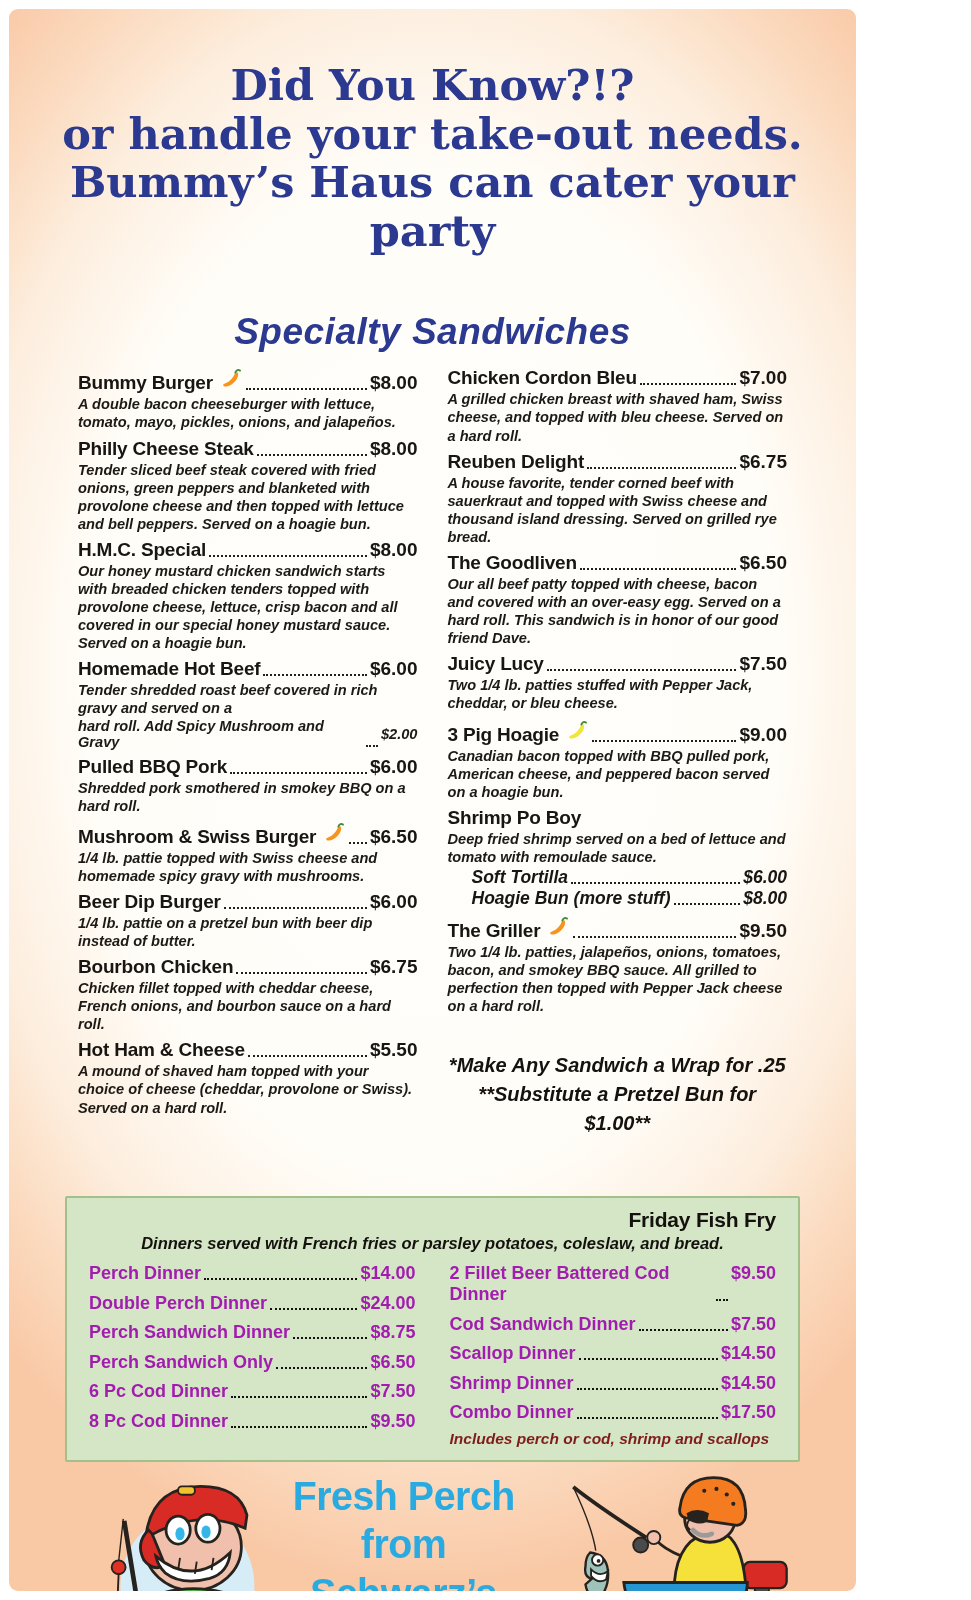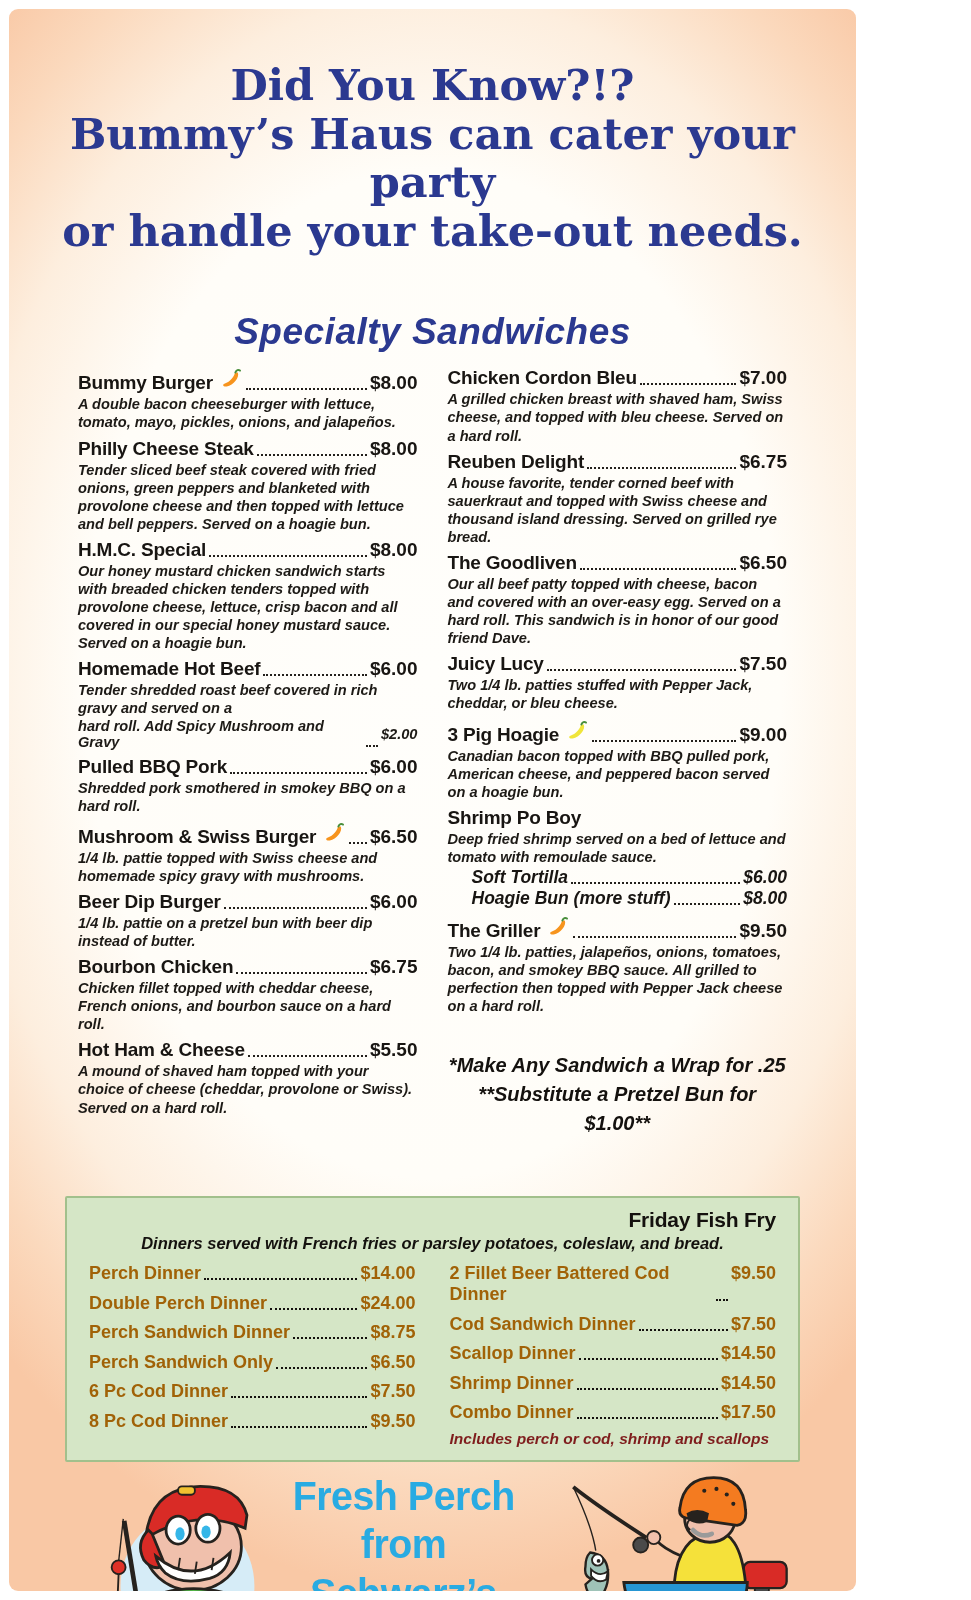--- a/index.html
+++ b/index.html
@@ -38,41 +38,41 @@
   .pepper-icon{display:inline-block;width:24px;height:22px;vertical-align:-4px;margin-left:6px;}
   .pepper-orange{color:#f7941d;}
   .pepper-yellow{color:#f0e53a;}
   .wrap-note{margin-top:36px;text-align:center;font-size:20px;font-weight:bold;font-style:italic;color:#14110e;line-height:1.45;}
   
   .fishfry{margin:58px 56px 0 56px;background:#d5e6c6;border:2px solid #a2c08c;border-radius:2px;padding:10px 22px 12px 22px;}
   .ff-title{text-align:right;font-size:21px;font-weight:bold;color:#14110e;letter-spacing:-0.2px;}
   .ff-sub{text-align:center;font-size:16.5px;font-weight:bold;font-style:italic;color:#14110e;margin-top:2px;}
   .ff-cols{display:flex;gap:34px;margin-top:10px;}
   .ff-col{flex:1 1 0;min-width:0;}
-  .ff-row{display:flex;align-items:baseline;font-size:18px;font-weight:bold;color:#a16207;margin-bottom:8.5px;}
+  .ff-row{display:flex;align-items:baseline;font-size:18px;font-weight:bold;color:#a21caf;margin-bottom:8.5px;}
   .ff-row .leader{border-bottom-color:#14110e;}
   .ff-note{font-size:15.5px;font-weight:bold;font-style:italic;color:#7f1d1d;margin-top:-2px;}
   
   .footer-art{display:flex;align-items:flex-start;justify-content:space-between;padding:10px 60px 0 78px;}
   .fresh-perch{text-align:center;color:#29abe2;font-weight:bold;font-size:41px;line-height:1.18;letter-spacing:-0.5px;}
   .fresh-perch .fp-line{display:inline-block;transform:scaleX(0.96);}
   .art{flex:0 0 auto;}
   .hall-wrap{text-align:center;margin-top:6px;}
   .hall{display:inline-block;color:#2b3990;font-weight:bold;font-size:39px;letter-spacing:-0.5px;transform:scaleX(0.92);white-space:nowrap;}
   .meats{text-align:center;color:#221408;font-weight:bold;font-size:22.5px;margin-top:7px;letter-spacing:-0.2px;}
 </style>
 </head>
 <body>
 
 <div class="page">
 
   <header class="hero">
     <div class="h-line">Did You Know?!?</div>
+    <div class="h-line">or handle your take-out needs.</div>
     <div class="h-line">Bummy’s Haus can cater your party</div>
-    <div class="h-line">or handle your take-out needs.</div>
   </header>
 
   <div class="section-title">Specialty Sandwiches</div>
 
   <div class="columns">
     <div class="col" id="sand-left">
   <div class="menu-item">
     <div class="dot-row">
       <span class="item-name">Bummy Burger</span>
 

